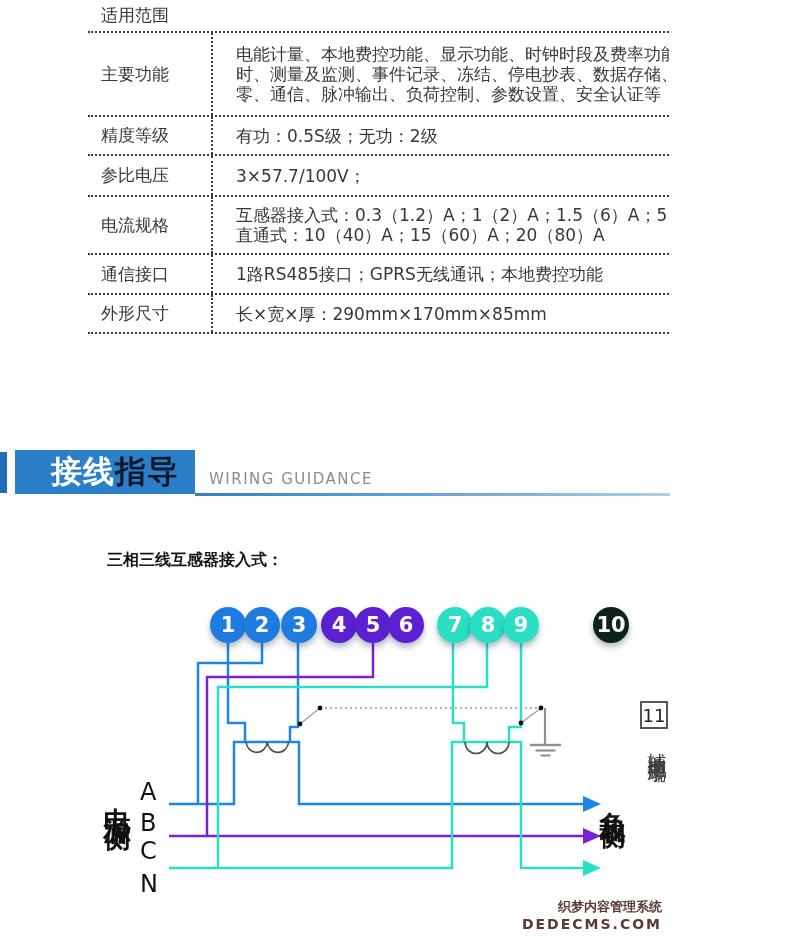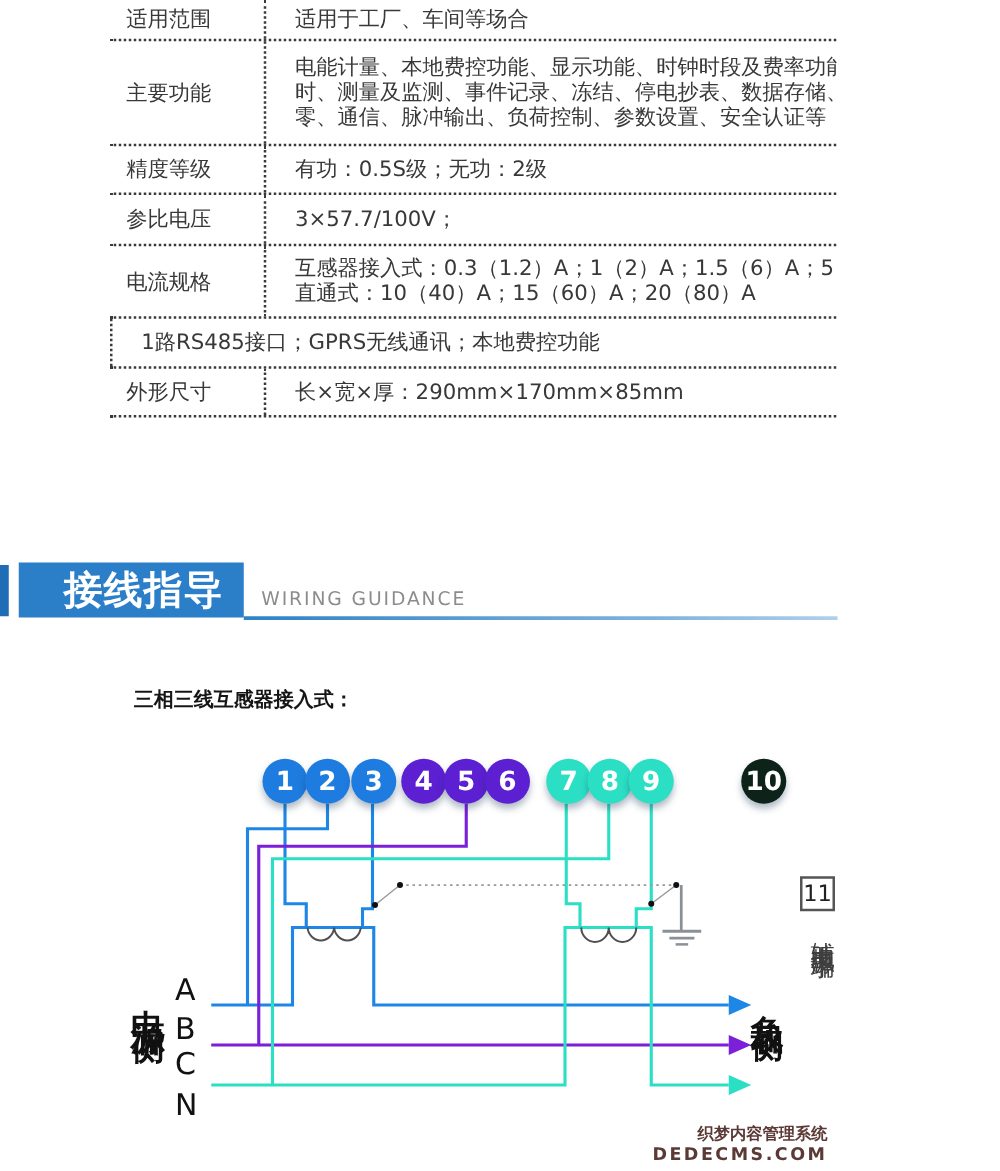--- a/index.html
+++ b/index.html
@@ -16,21 +16,21 @@
           line-height:20px;white-space:pre-line;color:#383838;}
   .h33{height:33px}.h84{height:84px}.h39{height:39px}.h41{height:41px}
   .h58{height:58px}.h42{height:42px}.h40{height:40px}.h39b{height:39px}
 
   
   .accent-sliver{position:absolute;left:0;top:452px;width:7px;height:41px;background:#1f6db4;}
   .header-box{position:absolute;left:15px;top:450px;width:180px;height:44px;background:#2b7fc8;
               display:flex;align-items:center;padding-left:36px;box-sizing:border-box;
               font-size:31px;font-weight:700;letter-spacing:1px;}
   .t-light{color:#ffffff;}
-  .t-dark{color:#ffffff;text-align:right;}
+  .t-dark{color:#0f172a;text-align:right;}
   .header-en{position:absolute;left:209px;top:470px;font-size:15px;color:#8c8c8c;
              letter-spacing:1.5px;}
   .header-underline{position:absolute;left:195px;top:493px;width:605px;height:3px;
              background:linear-gradient(to right,#2e82c6 0%,#7fb3dd 55%,#dcebf7 100%);}
 
   
   .diagram-title{position:absolute;left:107px;top:550px;font-size:16px;font-weight:700;color:#151515;}
   .wires{position:absolute;left:0;top:530px;}
   .wires path,.wires line{fill:none;}
   .term-circle{position:absolute;top:607px;width:36px;height:36px;border-radius:50%;
@@ -61,40 +61,40 @@
   .wm2{font-size:14px;font-weight:700;letter-spacing:2px;}
 </style>
 </head>
 <body>
 
 <div class="page">
 
   <div class="spec-table">
     <div class="trow h33">
       <div class="tlabel">适用范围</div>
-      <div class="tvalue">适用于工厂、车间等场合</div>
     </div>
     <div class="trow h84">
       <div class="tlabel">主要功能</div>
       <div class="tvalue">电能计量、本地费控功能、显示功能、时钟时段及费率功能、校时、测量及监测、事件记录、冻结、停电抄表、数据存储、清零、通信、脉冲输出、负荷控制、参数设置、安全认证等</div>
     </div>
     <div class="trow h39">
       <div class="tlabel">精度等级</div>
       <div class="tvalue">有功：0.5S级；无功：2级</div>
     </div>
     <div class="trow h41">
       <div class="tlabel">参比电压</div>
       <div class="tvalue">3×57.7/100V；</div>
     </div>
     <div class="trow h58">
       <div class="tlabel">电流规格</div>
       <div class="tvalue">互感器接入式：0.3（1.2）A；1（2）A；1.5（6）A；5（6）A
 直通式：10（40）A；15（60）A；20（80）A</div>
     </div>
     <div class="trow h40">
+      <div class="tlabel">通信接口</div>
       <div class="tvalue">1路RS485接口；GPRS无线通讯；本地费控功能</div>
     </div>
     <div class="trow h39b">
       <div class="tlabel">外形尺寸</div>
       <div class="tvalue">长×宽×厚：290mm×170mm×85mm</div>
     </div>
   </div>
 
   <div class="accent-sliver"></div>
   <div class="header-box">

